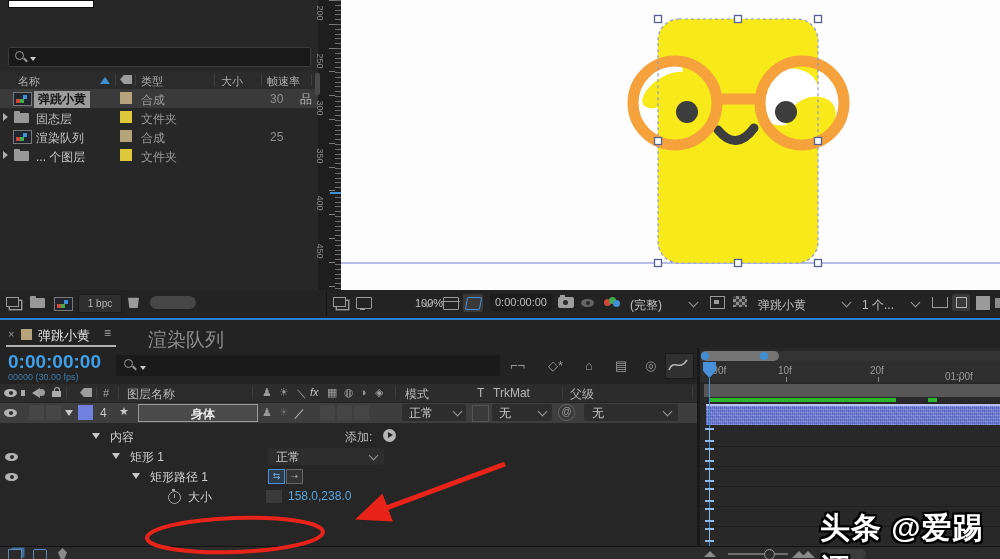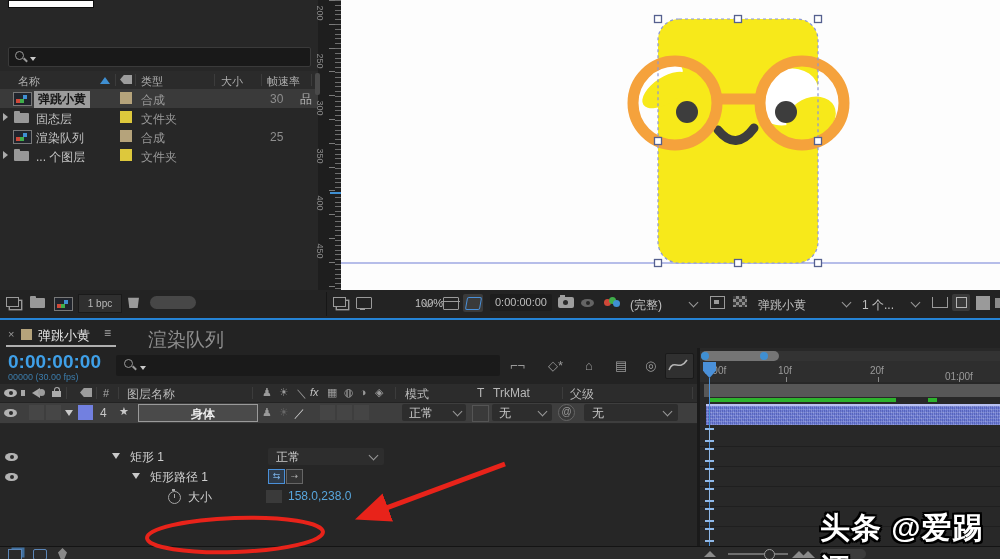--- a/index.html
+++ b/index.html
@@ -307,20 +307,28 @@
       </div>
       <span class="abs" style="left:558px;top:1px;width:15px;height:15px;border:1px solid #666;border-radius:50%;background:#383838;color:#9a9a9a;font-size:10px;text-align:center;line-height:14px;">@</span>
       <div class="dd" style="left:584px;top:1px;width:94px;height:17px;">
         <span class="abs lbl" style="left:8px;top:1px;">无</span>
         <span class="chev" style="left:80px;top:4px;"></span>
       </div>
     </div>
 
     <div class="abs" style="left:0;top:104px;width:700px;height:123px;background:#262626;">
 
+      <div class="abs" style="left:0;top:3px;width:700px;height:20px;">
+        <span class="tri-d" style="left:92px;top:6px;"></span>
+        <span class="abs lbl" style="left:110px;top:2px;color:#cfcfcf;">内容</span>
+        <span class="abs lbl" style="left:345px;top:2px;color:#bdbdbd;">添加:</span>
+        <span class="abs" style="left:383px;top:2px;width:13px;height:13px;border-radius:50%;background:#b5b5b5;">
+            <i class="tri-r" style="left:5px;top:3.2px;border-left-color:#262626;border-left-width:5px;border-top-width:3.4px;border-bottom-width:3.4px;"></i>
+          </span>
+      </div>
 
       <div class="abs" style="left:0;top:23px;width:700px;height:20px;">
         <span class="eye-i" style="left:5px;top:6px;"></span>
         <span class="tri-d" style="left:112px;top:6px;"></span>
         <span class="abs lbl" style="left:130px;top:2px;color:#cfcfcf;">矩形 1</span>
         <div class="dd" style="left:268px;top:1px;width:116px;height:17px;">
           <span class="abs lbl" style="left:8px;top:1px;">正常</span>
           <span class="chev" style="left:102px;top:4px;"></span>
         </div>
       </div>

